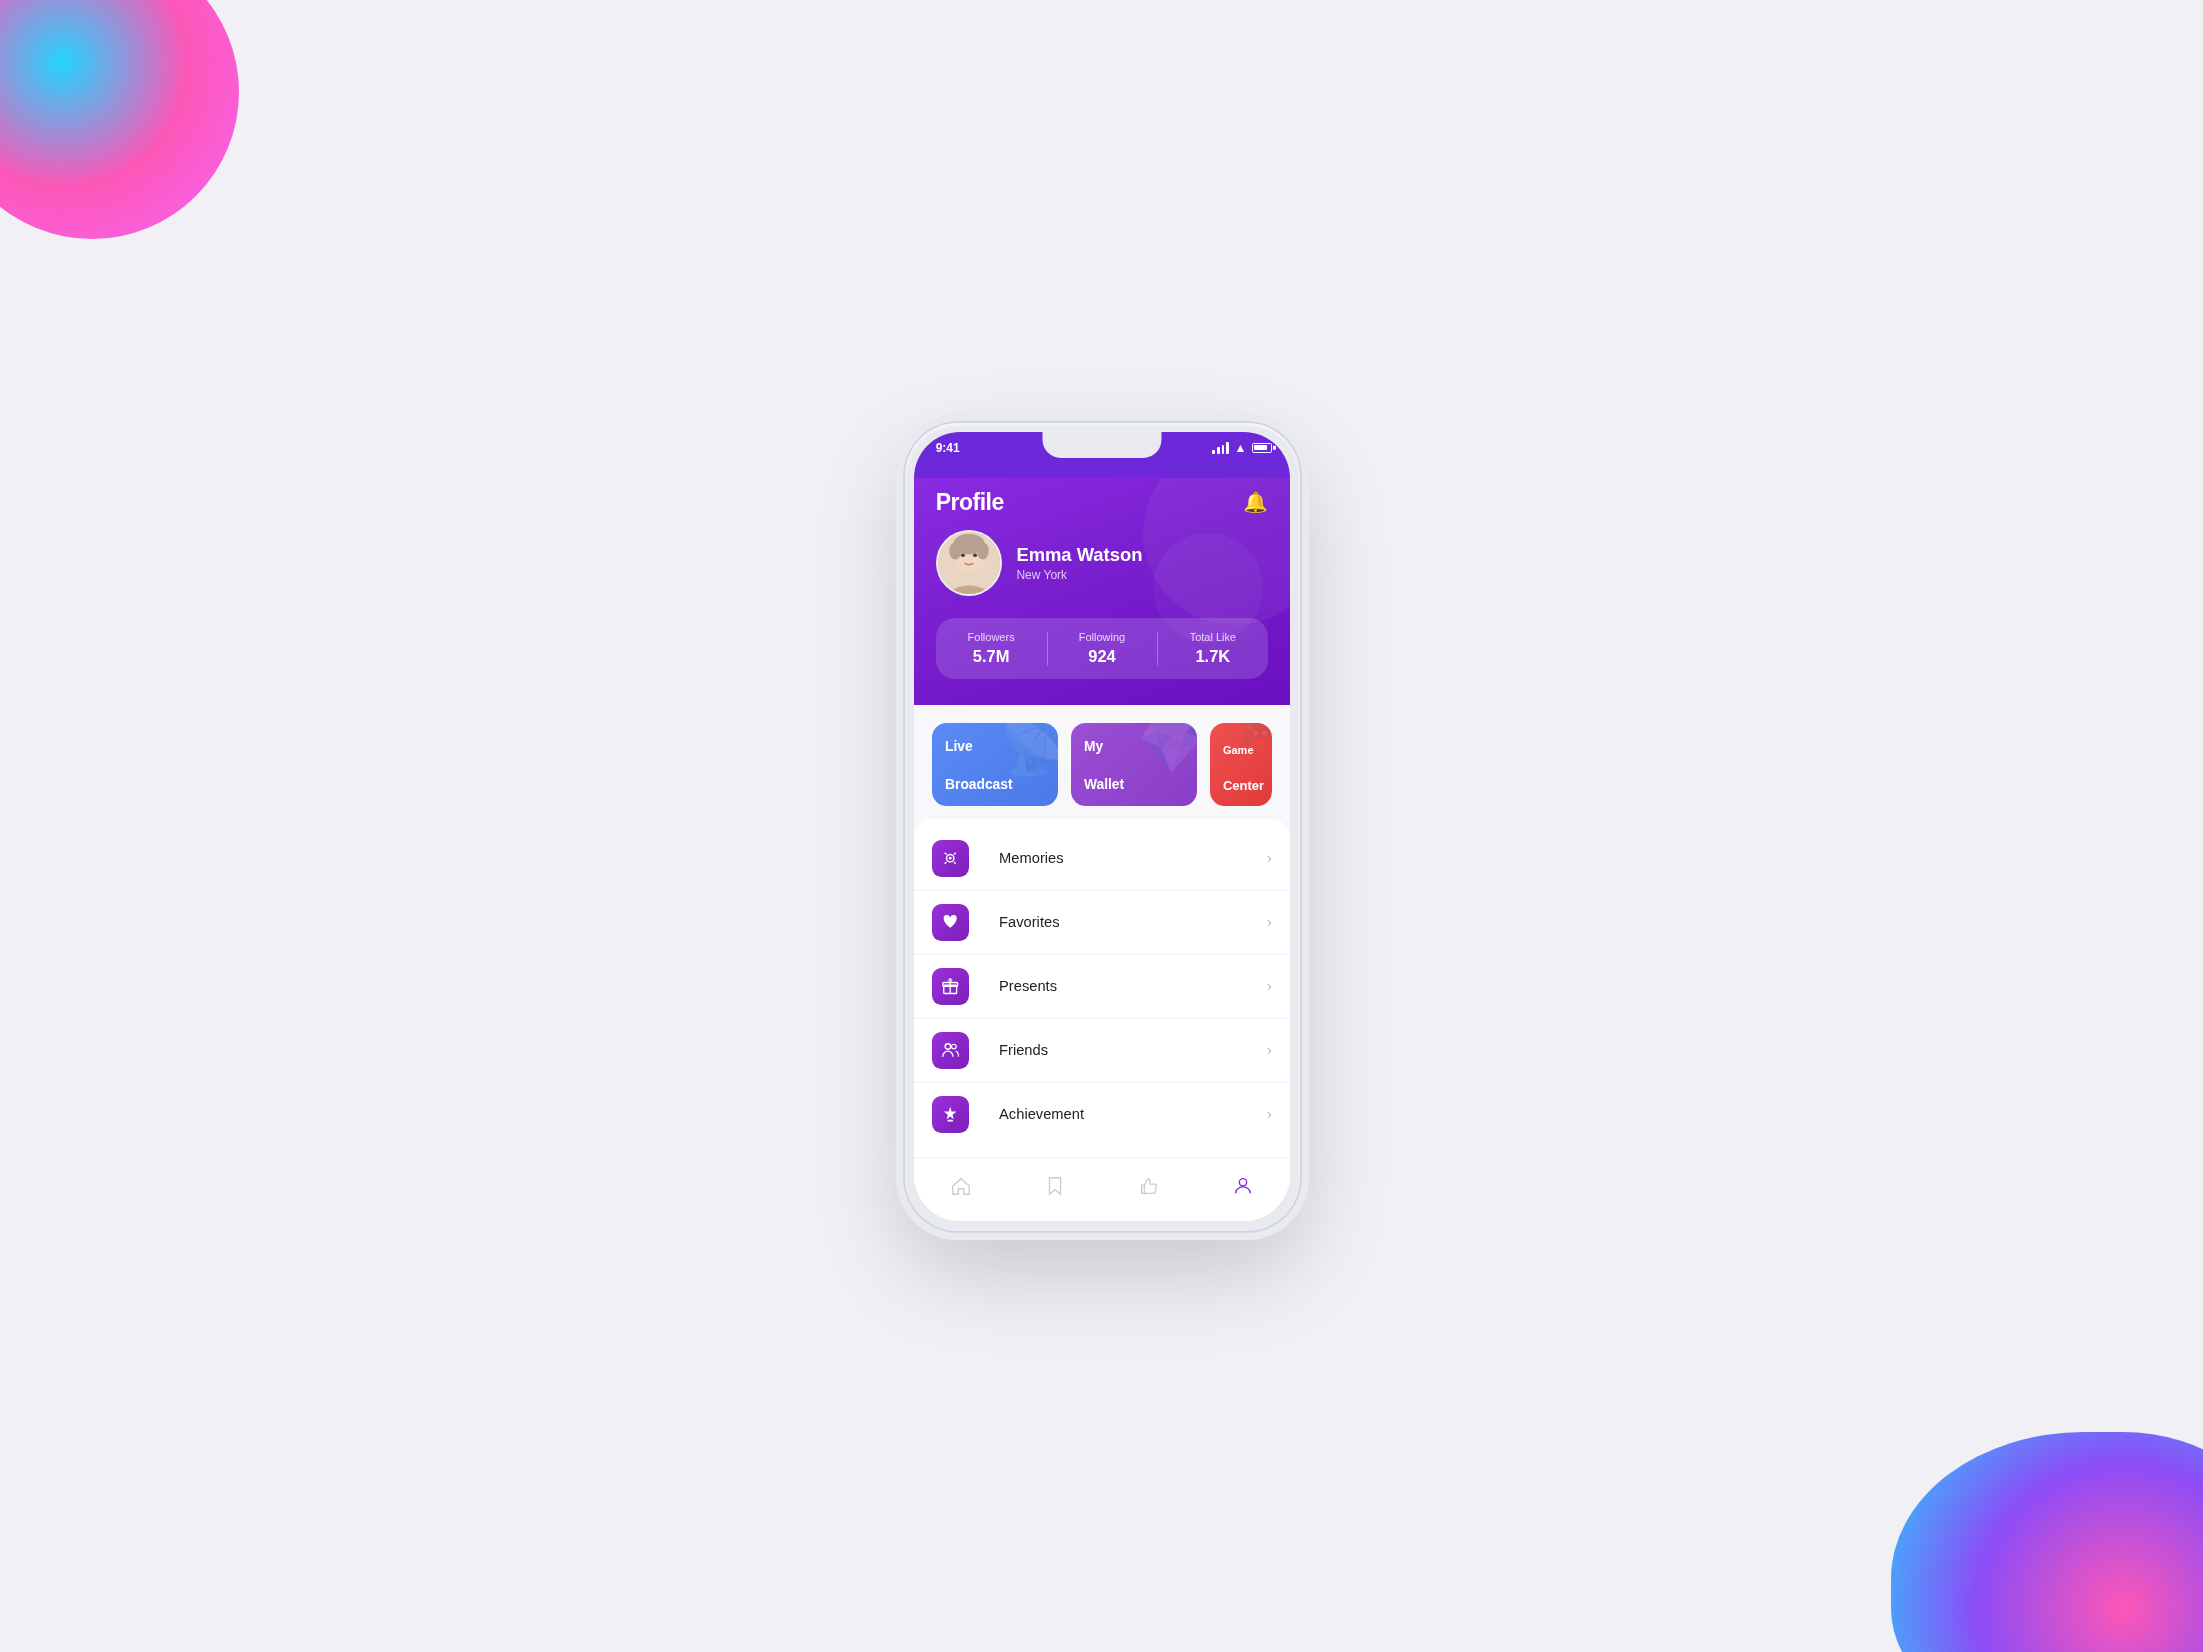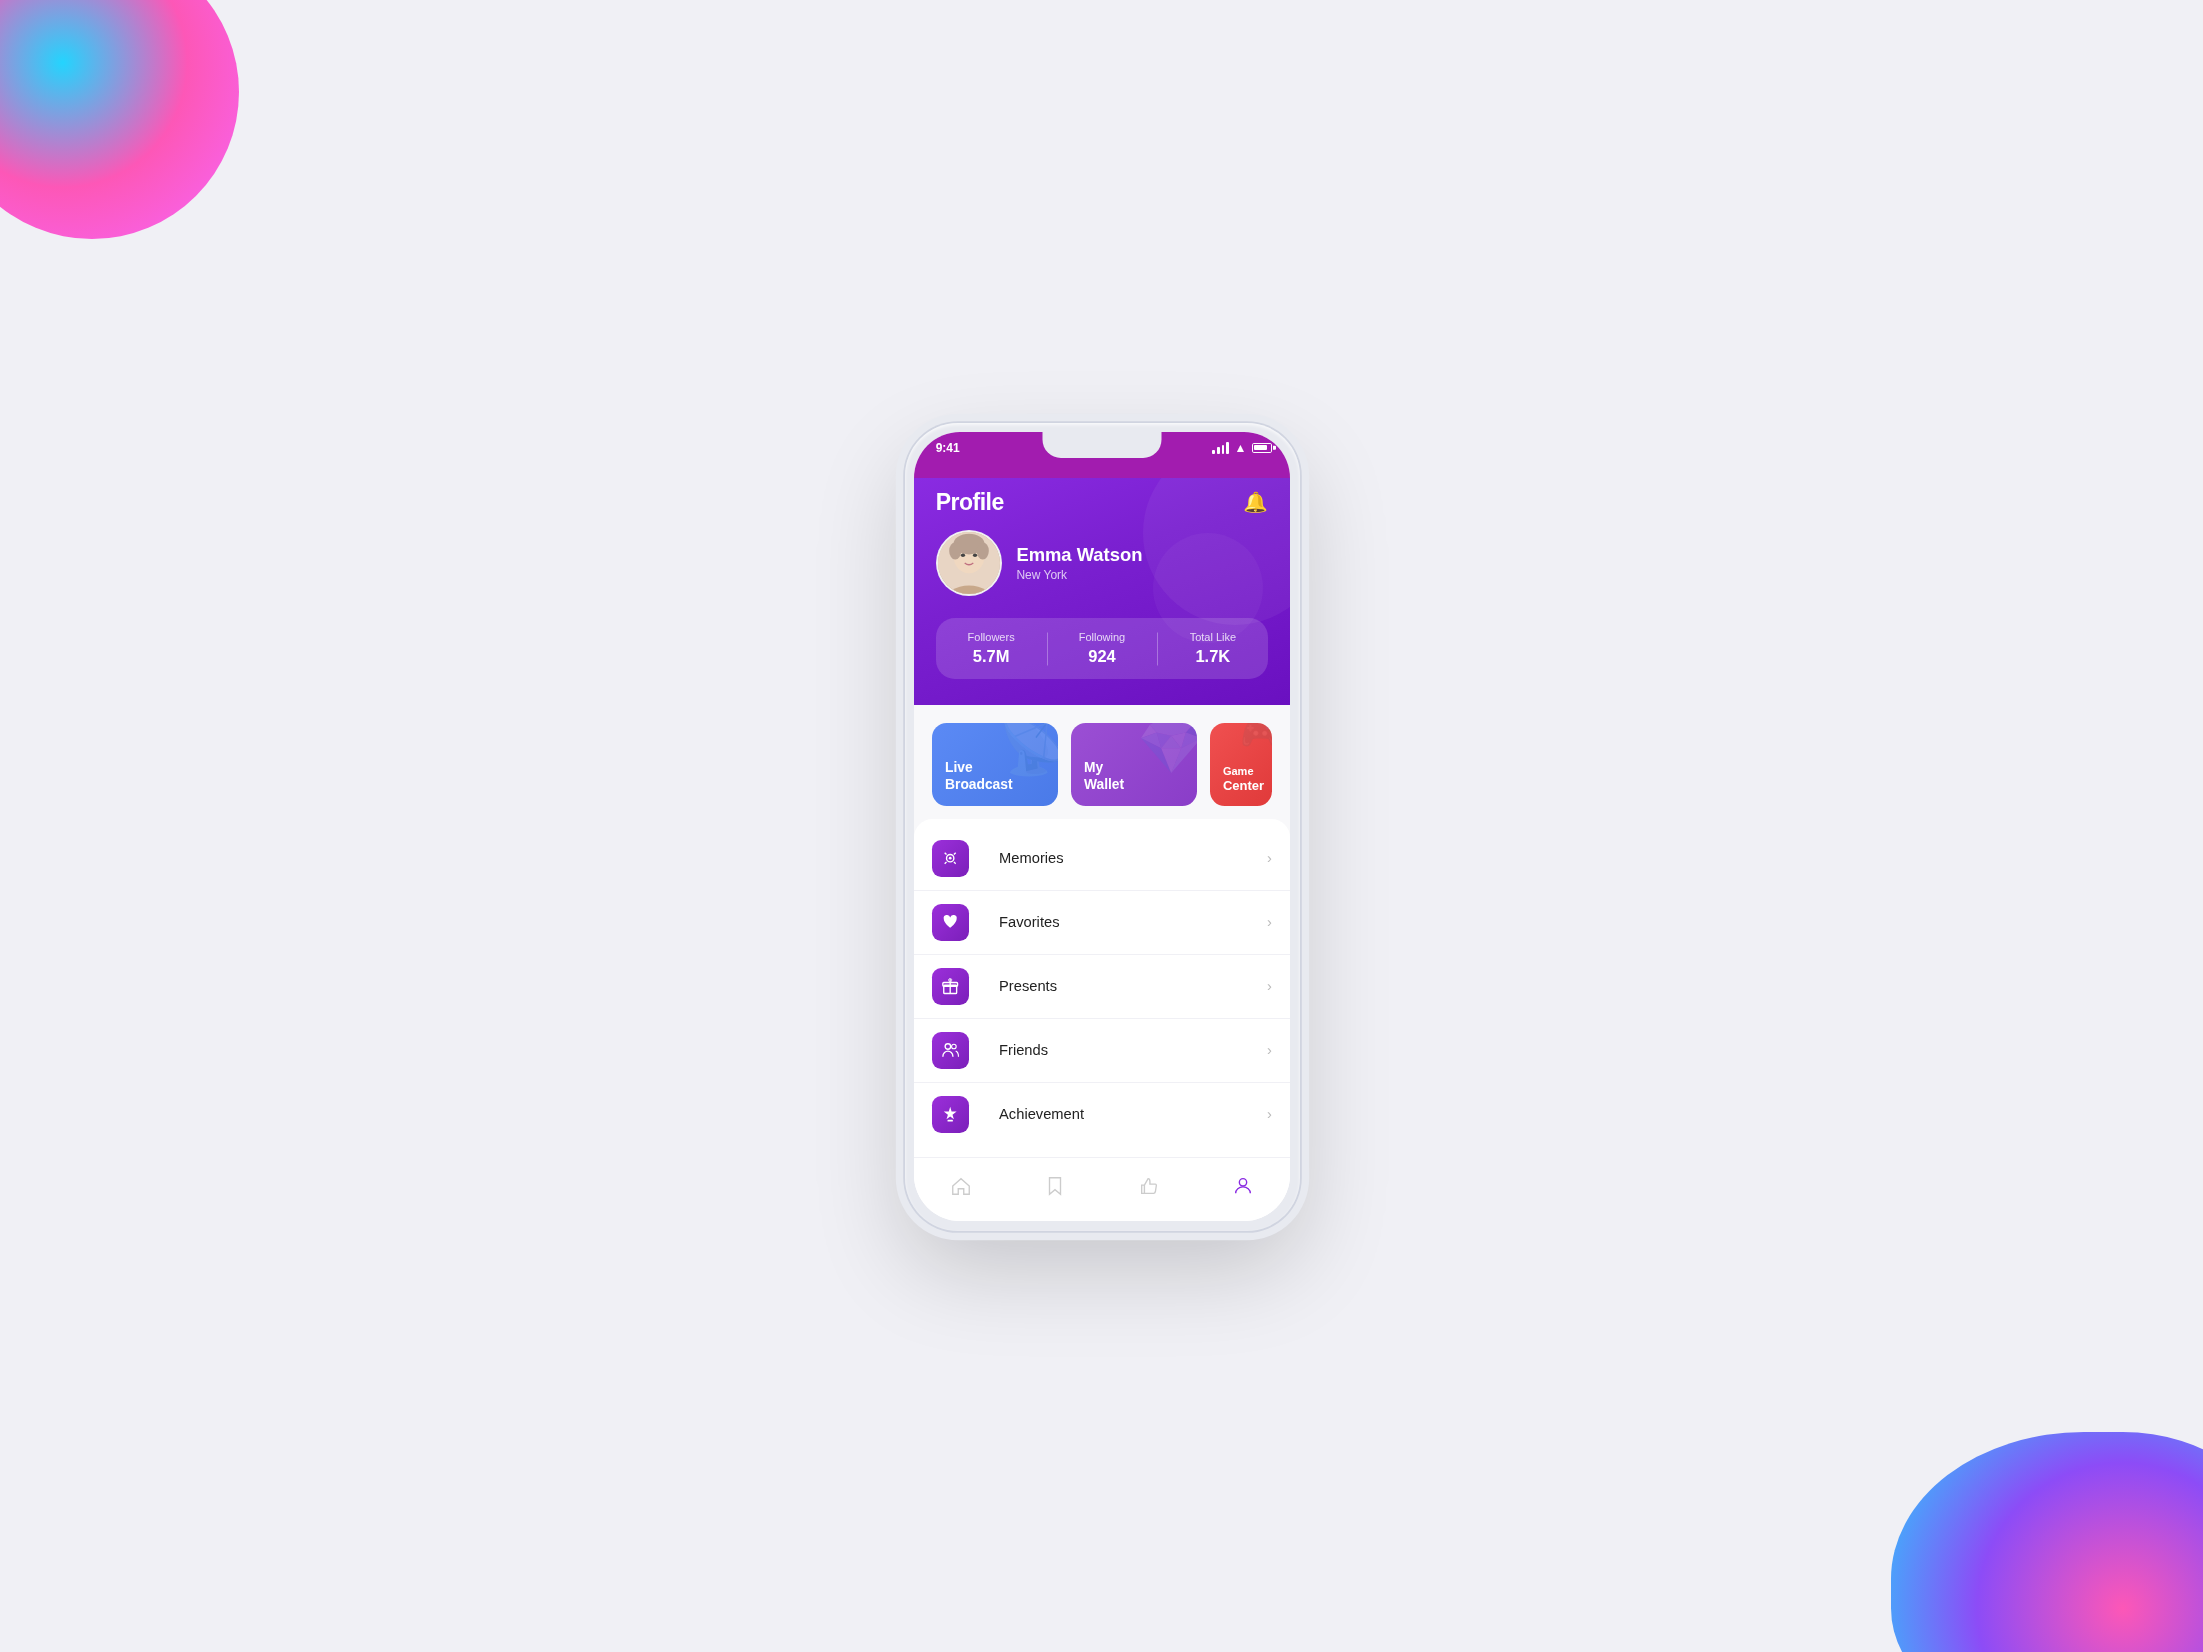--- a/index.html
+++ b/index.html
@@ -61,21 +61,21 @@
       background: white;
       margin: 9.2px;
       border-radius: 46px;
       overflow: hidden;
       display: flex;
       flex-direction: column;
     }
 
     
     .notch-bar {
-      background: #a21caf;
+      background: #6d28d9;
       height: 46px;
       position: relative;
       display: flex;
       align-items: flex-start;
       padding-top: 9.2px;
       padding-left: 22px;
       padding-right: 18.4px;
     }
     .notch {
       position: absolute;
@@ -265,20 +265,21 @@
       font-size: 55px;
       opacity: 0.12;
       color: white;
     }
     .action-card-label {
       color: white;
       font-size: 13.8px;
       font-weight: 600;
       line-height: 1.2;
       z-index: 1;
+      margin-top: 21px;
     }
 
     
     .menu-list {
       flex: 1;
       background: white;
       border-radius: 18.4px 18.4px 0 0;
       padding: 7.3px 0;
       overflow: hidden;
     }

